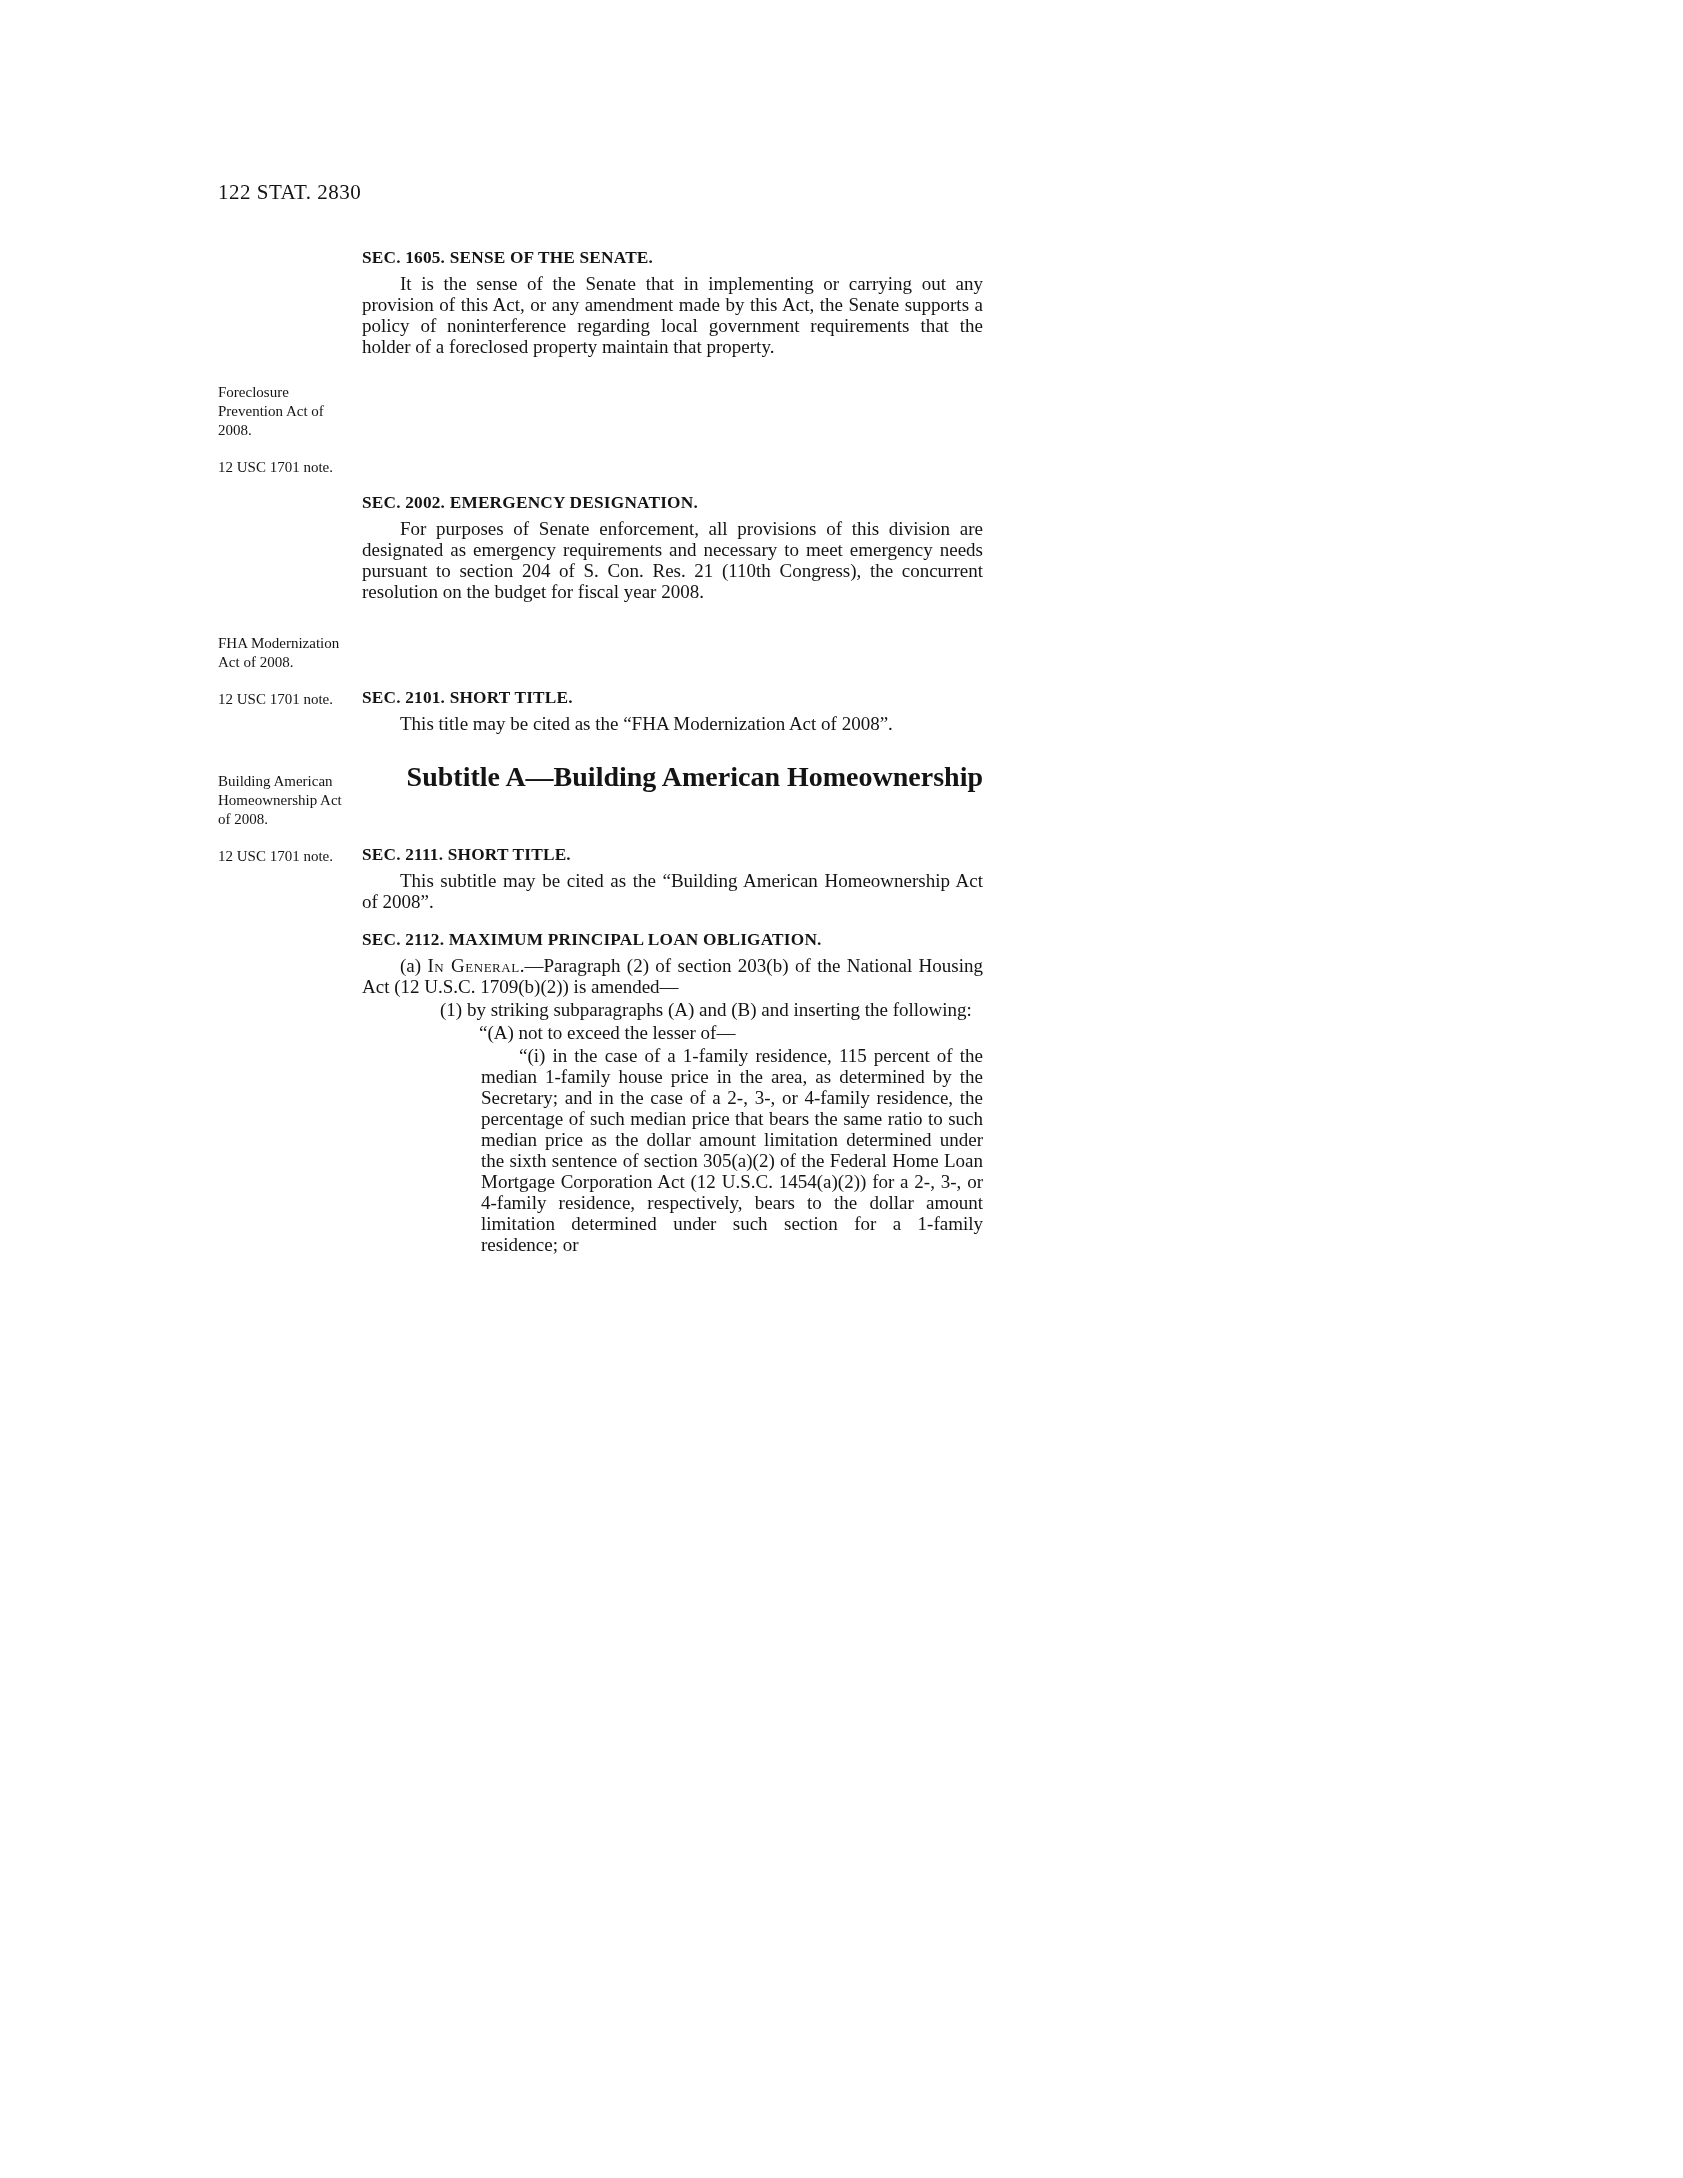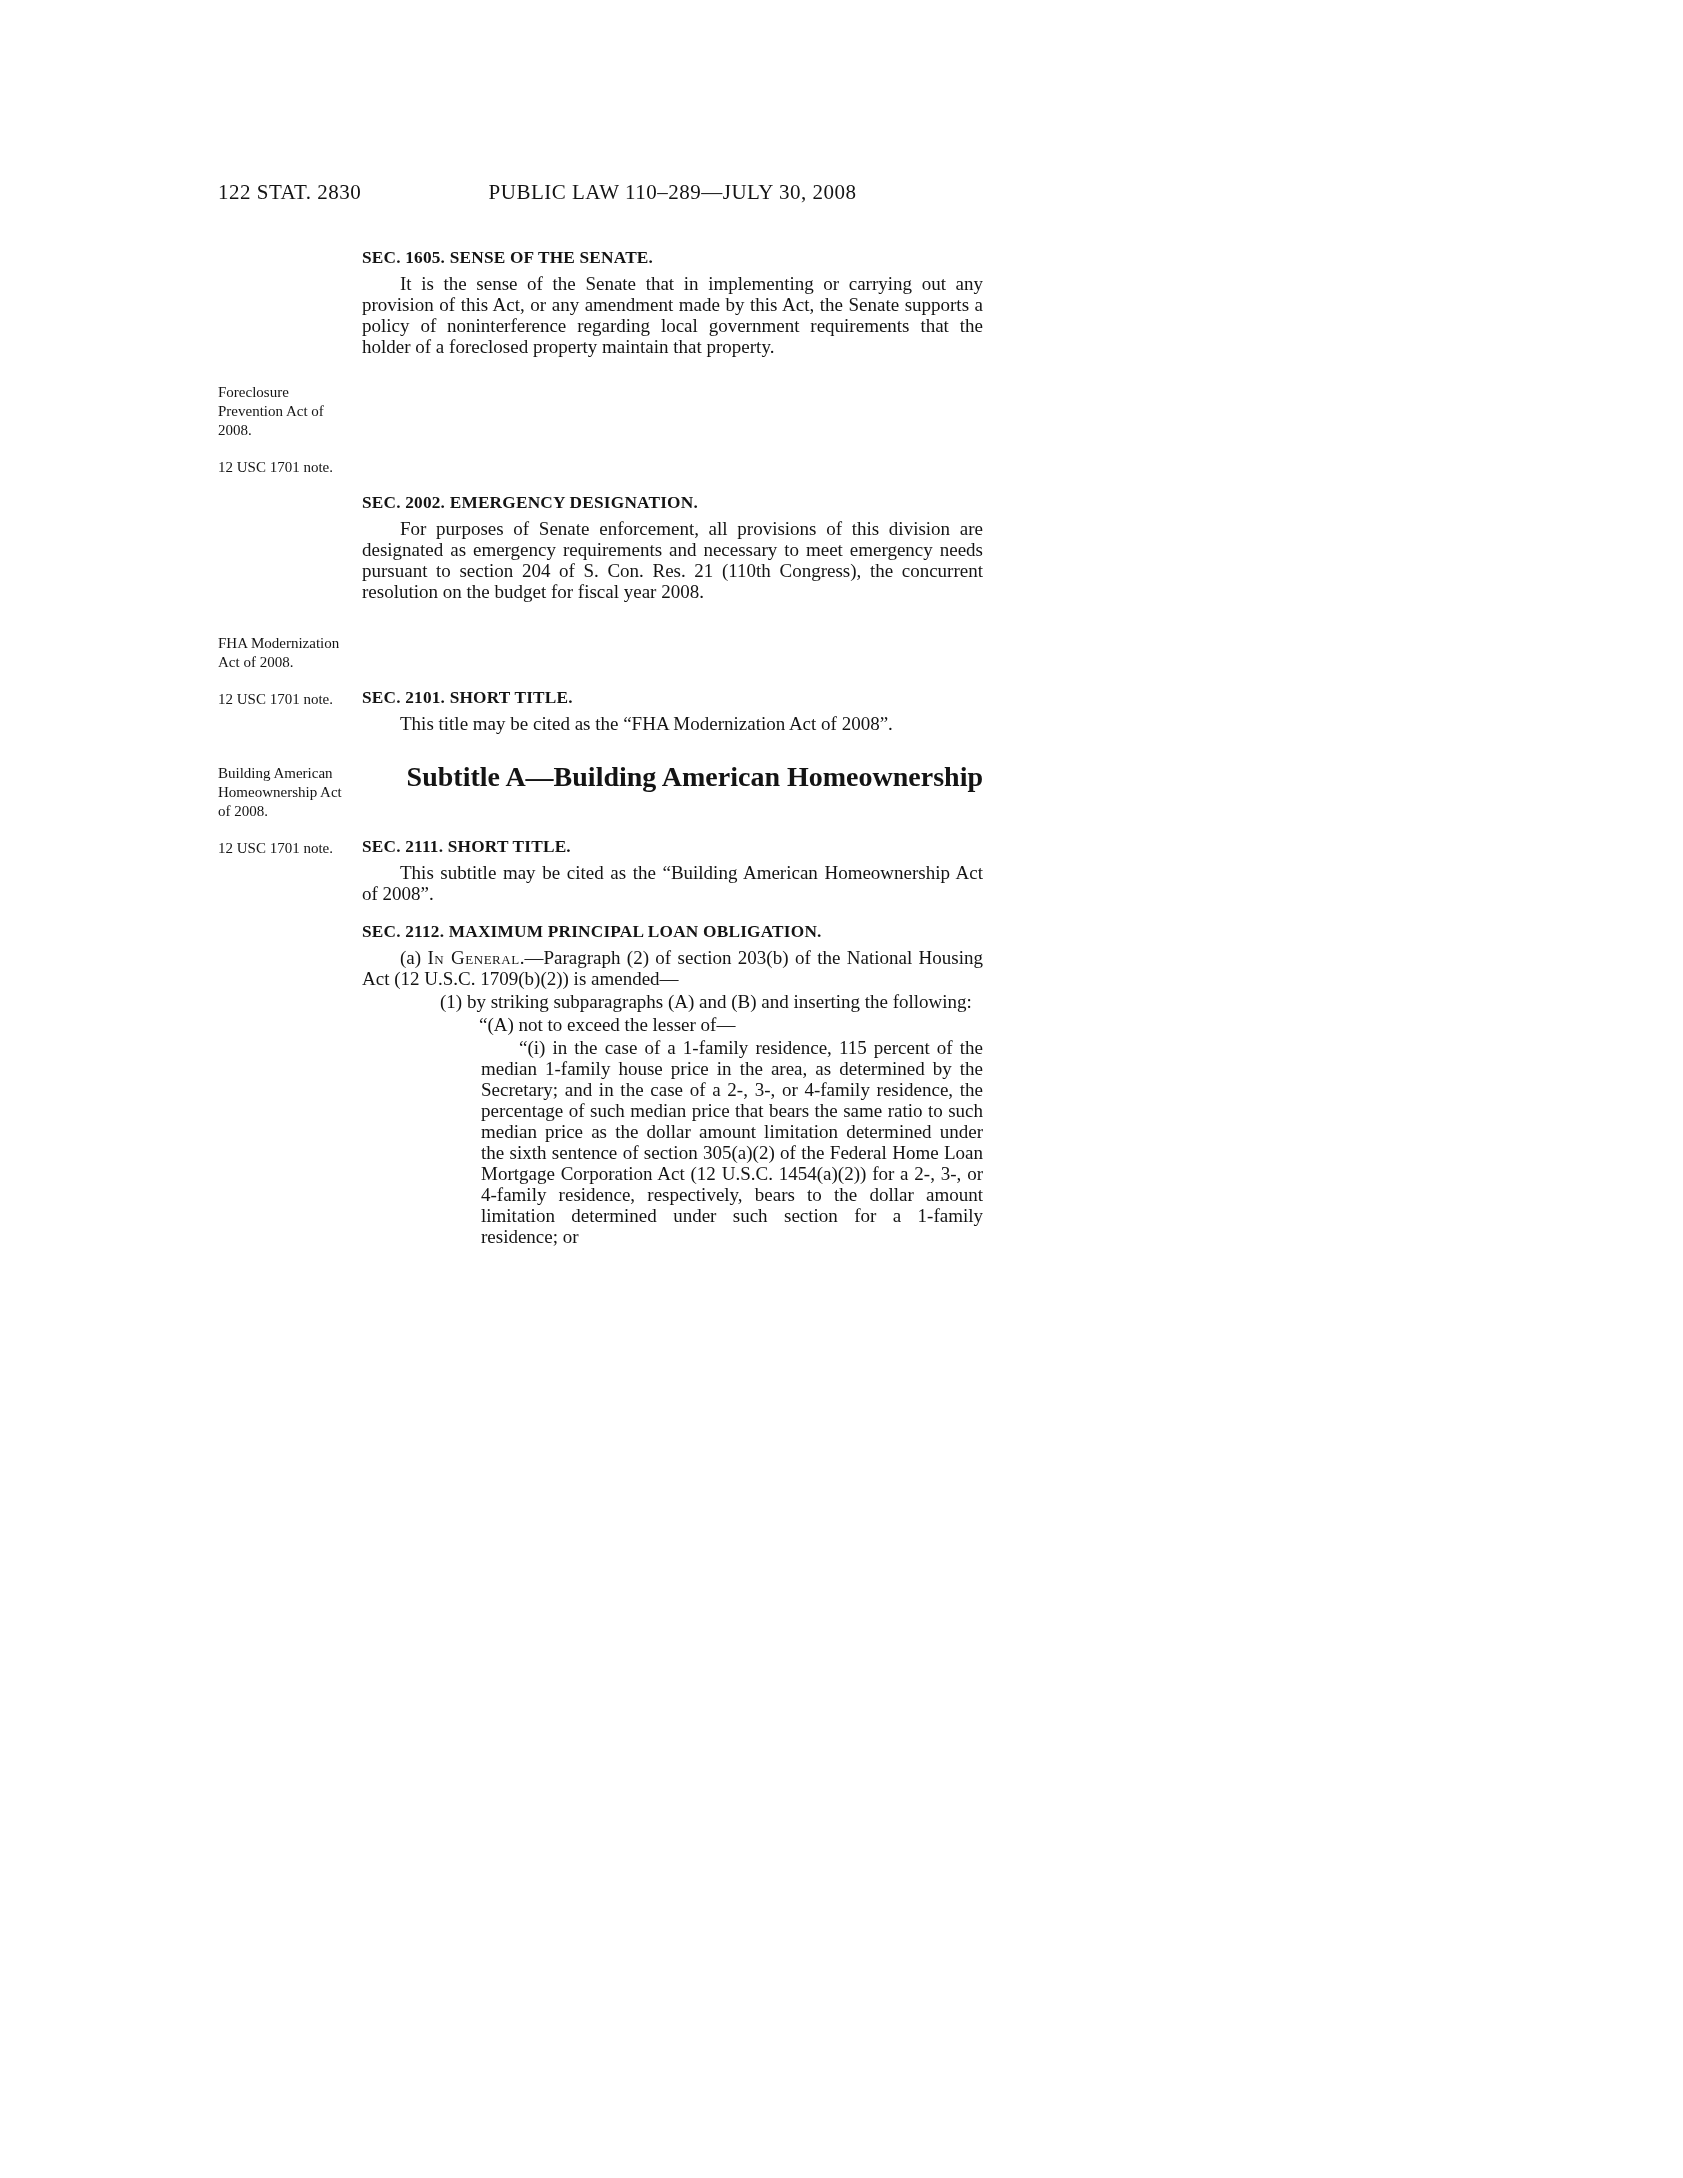--- a/index.html
+++ b/index.html
@@ -92,21 +92,20 @@
   }
   .smallcaps { font-variant: small-caps; letter-spacing: 0.5px; }
 </style>
 </head>
 <body>
 
 <div class="sheet">
 
   <div class="page-header">
     <div class="stat-number">122 STAT. 2830</div>
-    <div class="law-title">PUBLIC LAW 110–289—JULY 30, 2008</div>
   </div>
 
   <div class="row">
     <div class="note-col"></div>
     <div class="main-col">
       <div class="sec-head">SEC. 1605. SENSE OF THE SENATE.</div>
       <p class="body-p">It is the sense of the Senate that in implementing or carrying out any provision of this Act, or any amendment made by this Act, the Senate supports a policy of noninterference regarding local government requirements that the holder of a foreclosed property maintain that property.</p>
     </div>
   </div>
 
@@ -141,21 +140,21 @@
       <div class="margin-note" style="margin-top:14px;">12 USC 1701 note.</div>
     </div>
     <div class="main-col">
       <div class="sec-head">SEC. 2101. SHORT TITLE.</div>
       <p class="body-p">This title may be cited as the “FHA Modernization Act of 2008”.</p>
     </div>
   </div>
 
   <div class="row">
     <div class="note-col">
-      <div class="margin-note" style="margin-top:24px;">Building American Homeownership Act of 2008.</div>
+      <div class="margin-note" style="margin-top:32px;">Building American Homeownership Act of 2008.</div>
     </div>
     <div class="main-col">
       <div class="sub-head">Subtitle A—Building American Homeownership</div>
     </div>
   </div>
 
   <div class="row">
     <div class="note-col">
       <div class="margin-note" style="margin-top:14px;">12 USC 1701 note.</div>
     </div>

